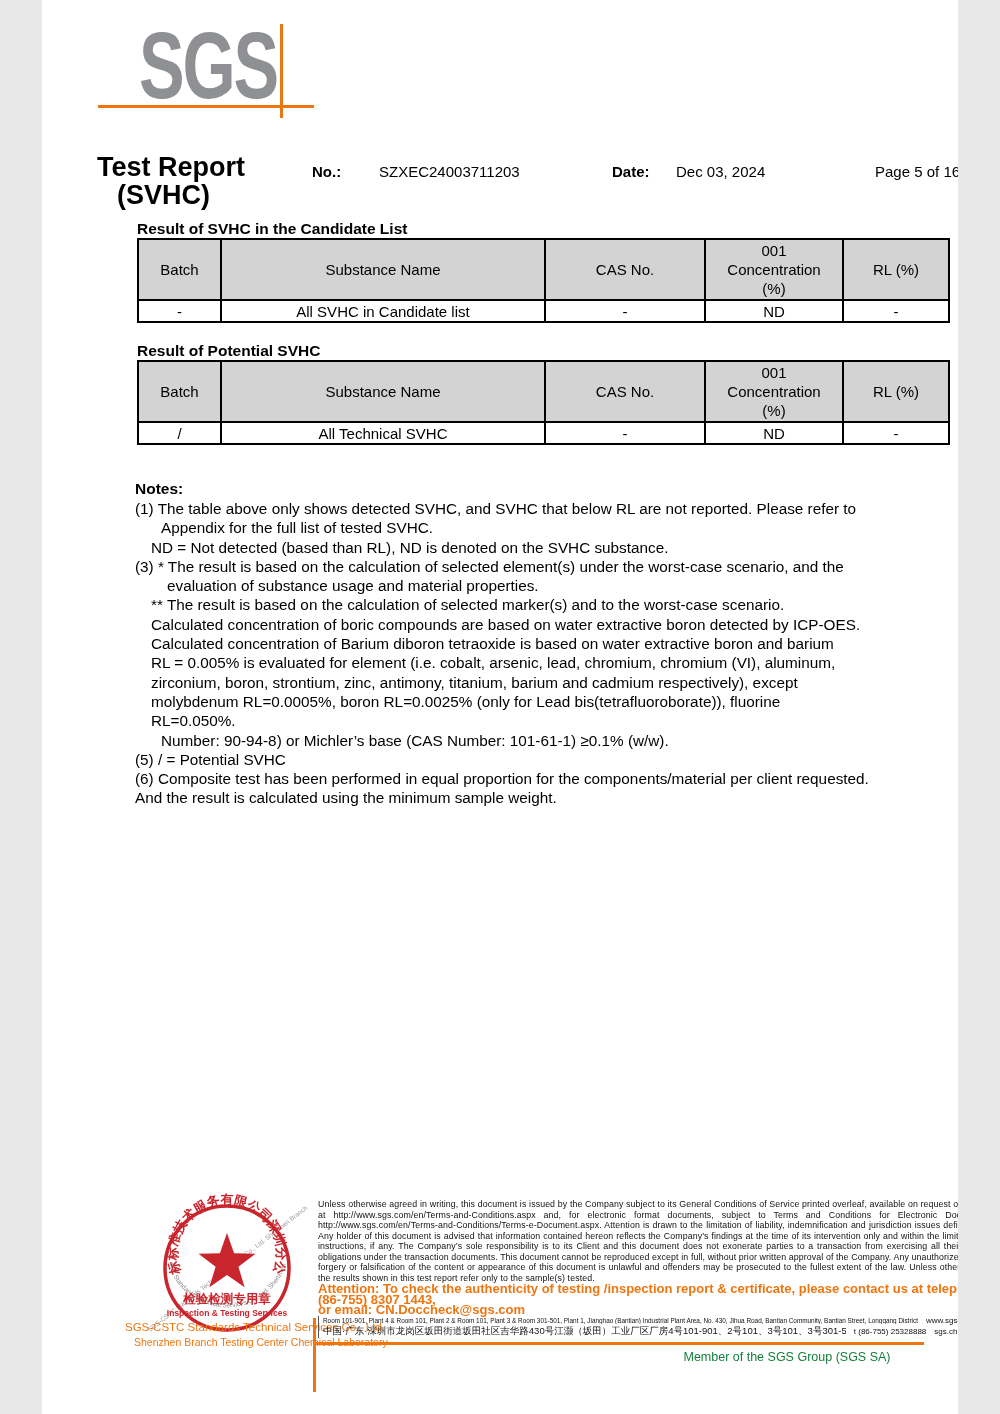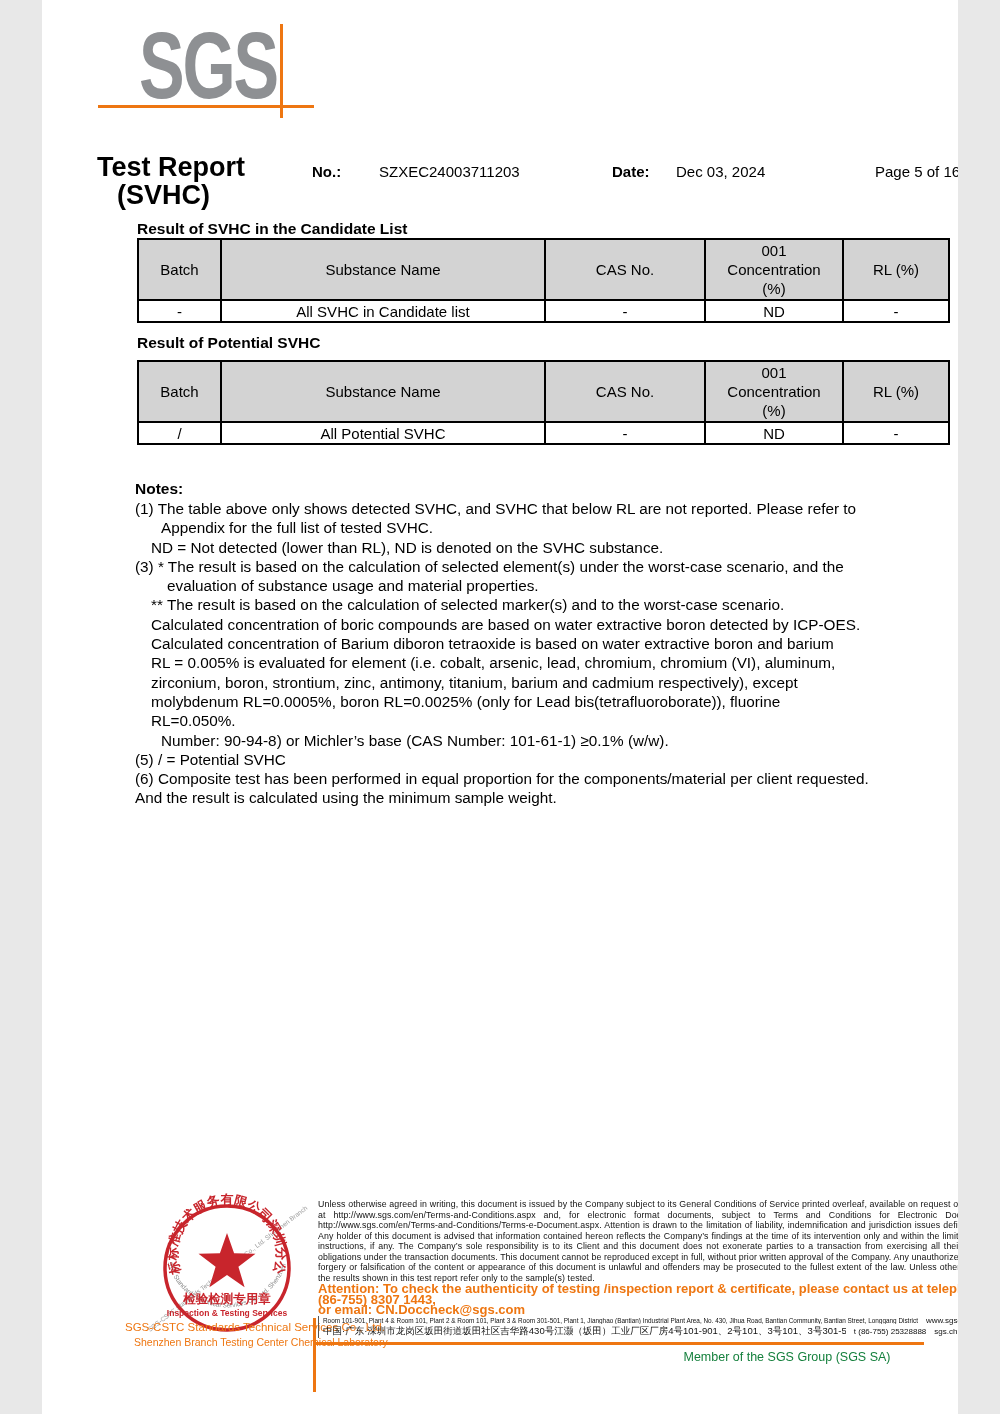--- a/index.html
+++ b/index.html
@@ -25,21 +25,21 @@
   
   .doc-title { position: absolute; left: 55px; top: 153px; font-size: 27px; font-weight: bold; line-height: 28px; }
   .doc-title .sub { padding-left: 20px; }
   .hdr { position: absolute; top: 163px; font-size: 15px; white-space: nowrap; }
   .hdr.bold { font-weight: bold; }
   .no-label { left: 270px; } .no-value { left: 337px; }
   .date-label { left: 570px; } .date-value { left: 634px; }
   .page-num { left: 833px; }
   
   .section-title { position: absolute; left: 95px; font-size: 15.5px; font-weight: bold; }
-  .st-1 { top: 220px; } .st-2 { top: 334px; }
+  .st-1 { top: 220px; } .st-2 { top: 342px; }
   table.result { position: absolute; left: 95px; width: 811px; border-collapse: collapse; table-layout: fixed; }
   .tbl-1 { top: 238px; } .tbl-2 { top: 360px; }
   table.result th, table.result td {
     border: 2px solid #000; text-align: center; vertical-align: middle;
     font-size: 15px; font-weight: normal; padding: 1px 2px;
   }
   table.result th { background: #d3d3d3; height: 60px; white-space: pre-line; line-height: 19px; }
   table.result td { height: 22px; background: #fff; }
   
   .notes { position: absolute; left: 93px; top: 479px; width: 832px; }
@@ -142,38 +142,38 @@
           <th>001
 Concentration
 (%)</th>
           <th>RL (%)</th>
         </tr>
     </thead>
     <tbody>
       <tr>
 
       <td>/</td>
-          <td>All Potential SVHC</td>
+          <td>All Technical SVHC</td>
           <td>-</td>
           <td>ND</td>
           <td>-</td>
         </tr>
     </tbody>
   </table>
 
   <div class="notes">
     <div class="notes-heading">Notes:</div>
     <div>
 
         <div class="note-line" style="padding-left: 0px;">(1) The table above only shows detected SVHC, and SVHC that below RL are not reported. Please refer to</div>
 
         <div class="note-line" style="padding-left: 26px;">Appendix for the full list of tested SVHC.</div>
 
 
-        <div class="note-line" style="padding-left: 16px;">ND = Not detected (lower than RL), ND is denoted on the SVHC substance.</div>
+        <div class="note-line" style="padding-left: 16px;">ND = Not detected (based than RL), ND is denoted on the SVHC substance.</div>
 
         <div class="note-line" style="padding-left: 0px;">(3) * The result is based on the calculation of selected element(s) under the worst-case scenario, and the</div>
 
         <div class="note-line" style="padding-left: 32px;">evaluation of substance usage and material properties.</div>
 
         <div class="note-line" style="padding-left: 16px;">** The result is based on the calculation of selected marker(s) and to the worst-case scenario.</div>
 
         <div class="note-line" style="padding-left: 16px;">Calculated concentration of boric compounds are based on water extractive boron detected by ICP-OES.</div>
 
         <div class="note-line" style="padding-left: 16px;">Calculated concentration of Barium diboron tetraoxide is based on water extractive boron and barium</div>

